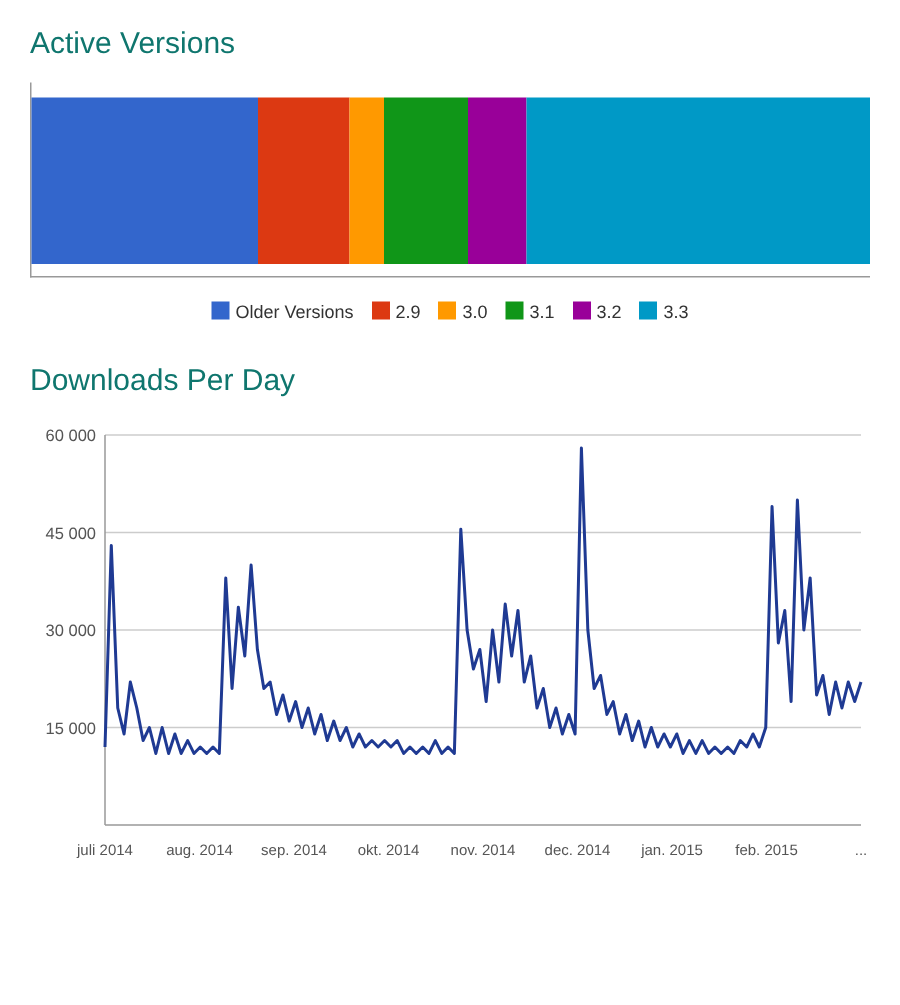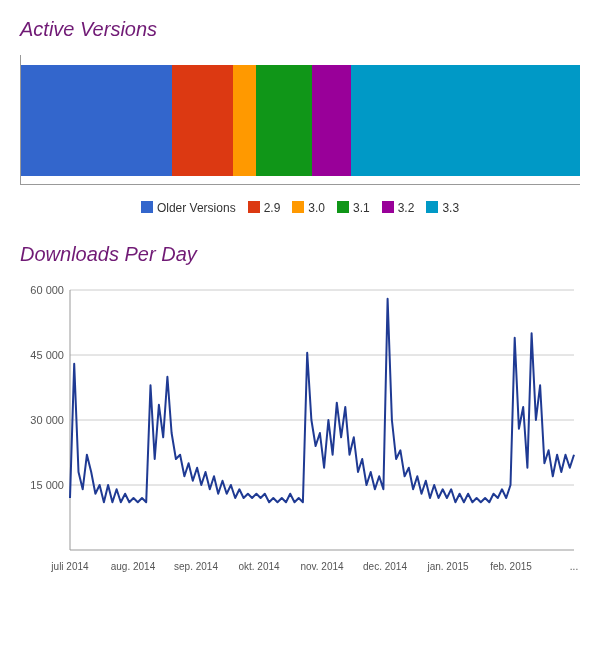--- a/index.html
+++ b/index.html
@@ -8,23 +8,22 @@
     padding: 18px 20px;
     font-family: "Segoe UI", Arial, sans-serif;
     font-size: 13px;
     color: #333;
     width: 600px;
     background: #fff;
   }
   h2.section-title {
     font-size: 20px;
     font-weight: 400;
-    color: #701a75;
+    color: #0f766e;
     margin: 0 0 14px 0;
-    font-style: italic;
   }
   .active-versions-chart {
     position: relative;
     height: 130px;
     padding: 10px 0 8px 0;
     border-left: 1px solid #999;
     border-bottom: 1px solid #999;
     margin-bottom: 16px;
   }
   .av-stack {

